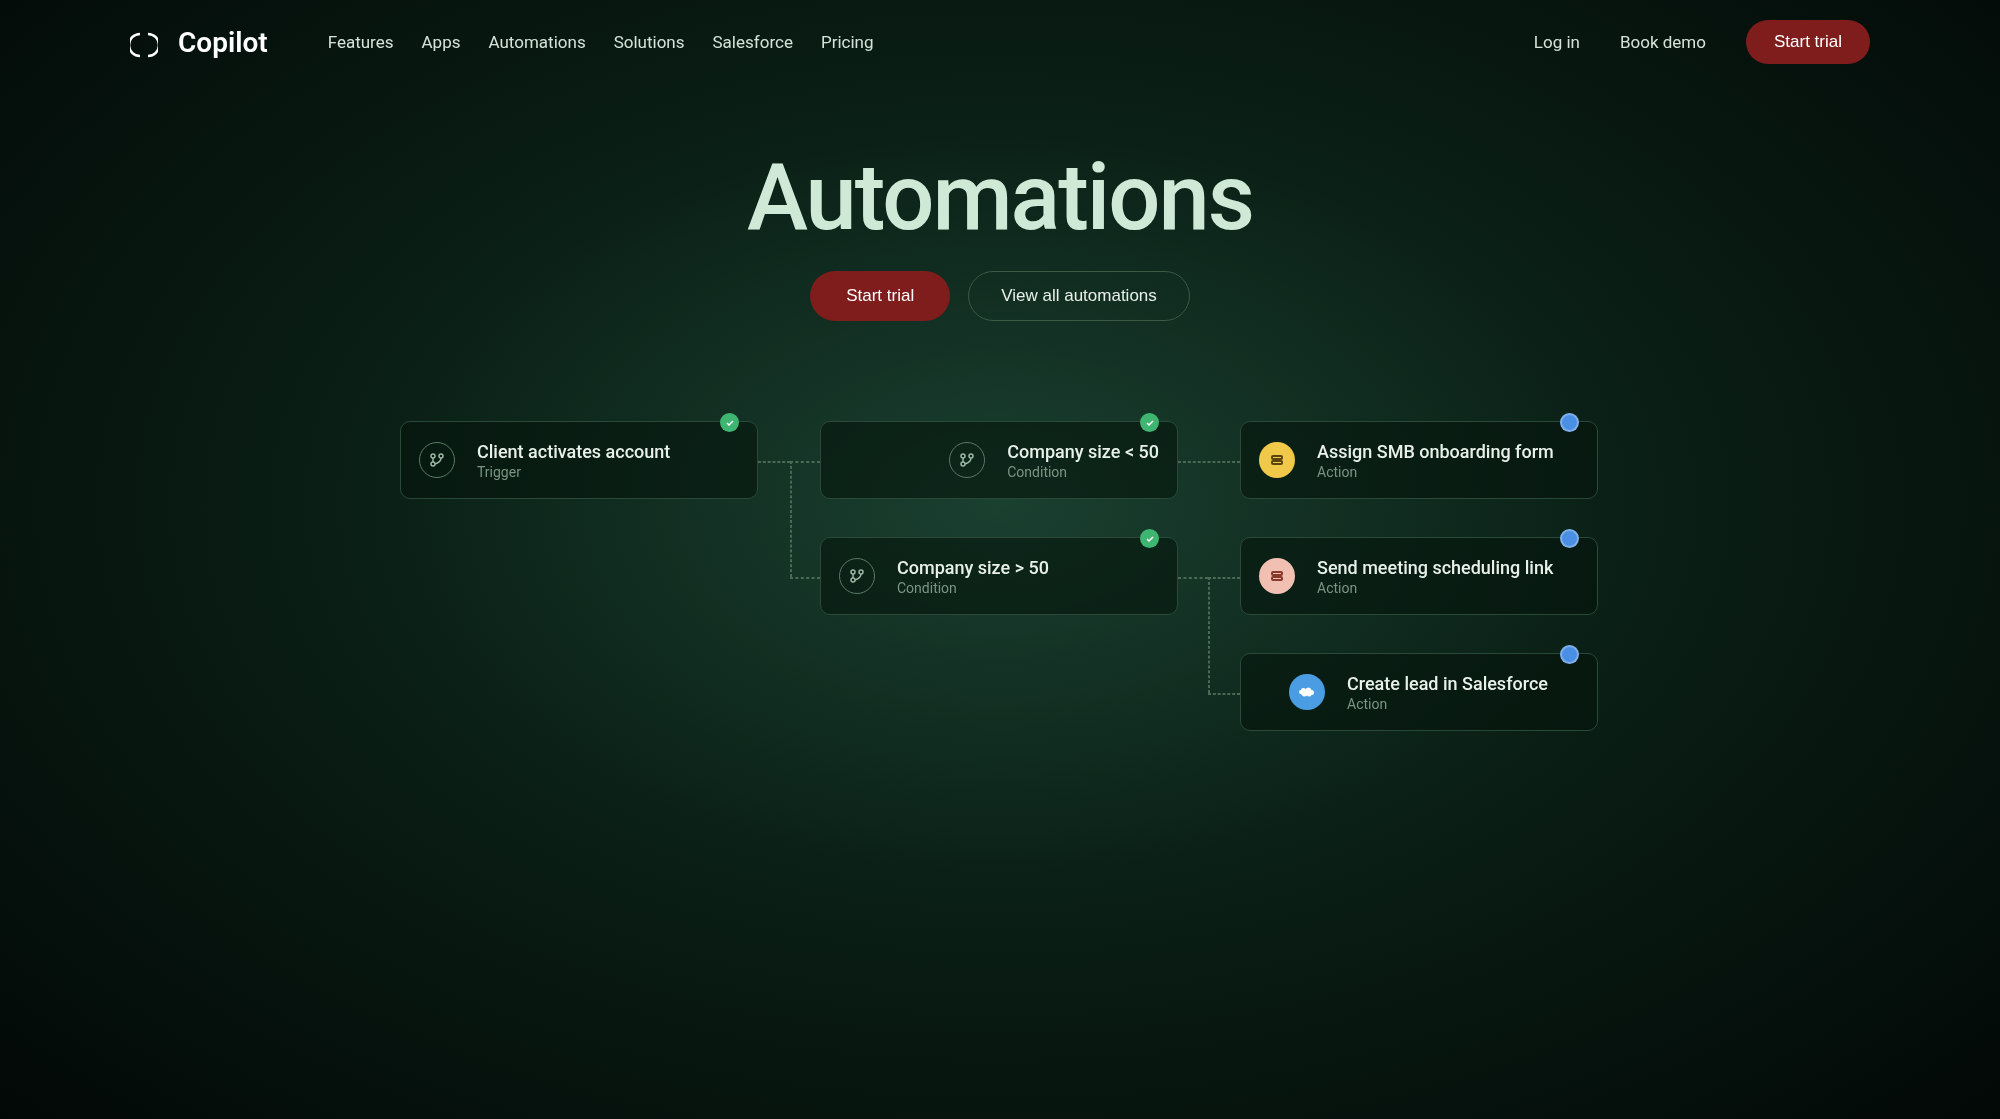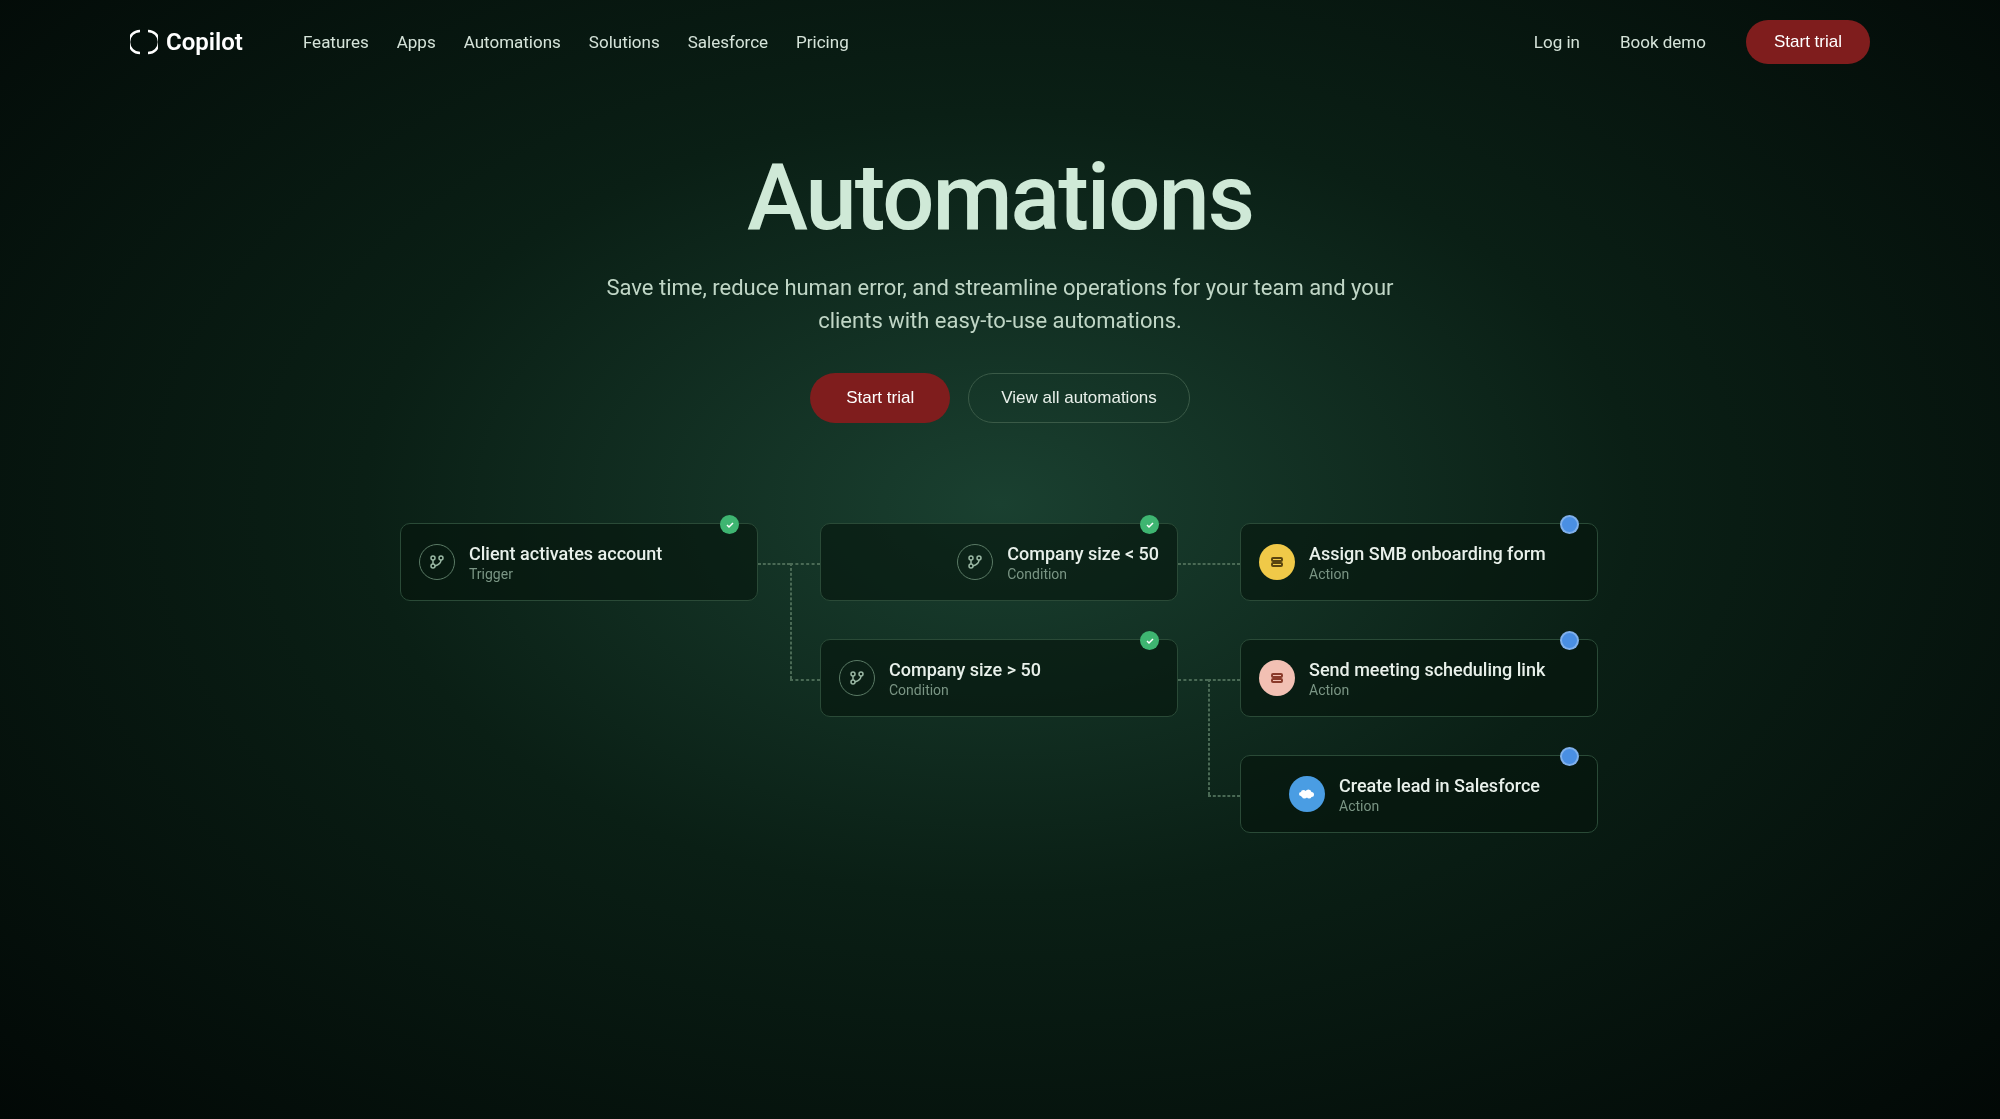--- a/index.html
+++ b/index.html
@@ -16,23 +16,23 @@
       overflow-x: hidden;
     }
     .header {
       display: flex;
       align-items: center;
       padding: 20px 130px;
       gap: 60px;
     }
     .logo {
       display: flex;
-      align-items: flex-start;
-      gap: 8px;
-      font-size: 24px;
+      align-items: flex-end;
+      gap: 20px;
+      font-size: 28px;
       font-weight: 600;
       color: #fff;
     }
     .logo-mark {
       display: inline-flex;
     }
     .nav {
       display: flex;
       gap: 28px;
     }
@@ -109,21 +109,21 @@
     .card {
       position: absolute;
       width: 358px;
       height: 78px;
       background: rgba(5, 20, 12, 0.6);
       border: 1px solid #2a4a37;
       border-radius: 10px;
       display: flex;
       align-items: center;
       padding: 0 18px;
-      gap: 14px;
+      gap: 22px;
     }
     .card-icon {
       width: 36px;
       height: 36px;
       border-radius: 50%;
       display: flex;
       align-items: center;
       justify-content: center;
       flex-shrink: 0;
     }
@@ -206,21 +206,20 @@
   </nav>
   <div class="header-right">
     <a>Log in</a>
     <a>Book demo</a>
     <button class="btn-primary">Start trial</button>
   </div>
 </header>
 
 <section class="hero">
   <h1 class="hero-title">Automations</h1>
-  <p class="hero-subtitle">Save time, reduce human error, and streamline operations for your team and your clients with easy-to-use automations.</p>
   <div class="hero-buttons">
     <button class="btn-primary hero-btn">Start trial</button>
     <button class="btn-outline">View all automations</button>
   </div>
 </section>
 
 <div class="diagram">
 
   <div class="connector" style="left:358px; top:40px; width:32px; height:0;"></div>
   <div class="connector" style="left:390px; top:40px; width:0; height:116px;"></div>

